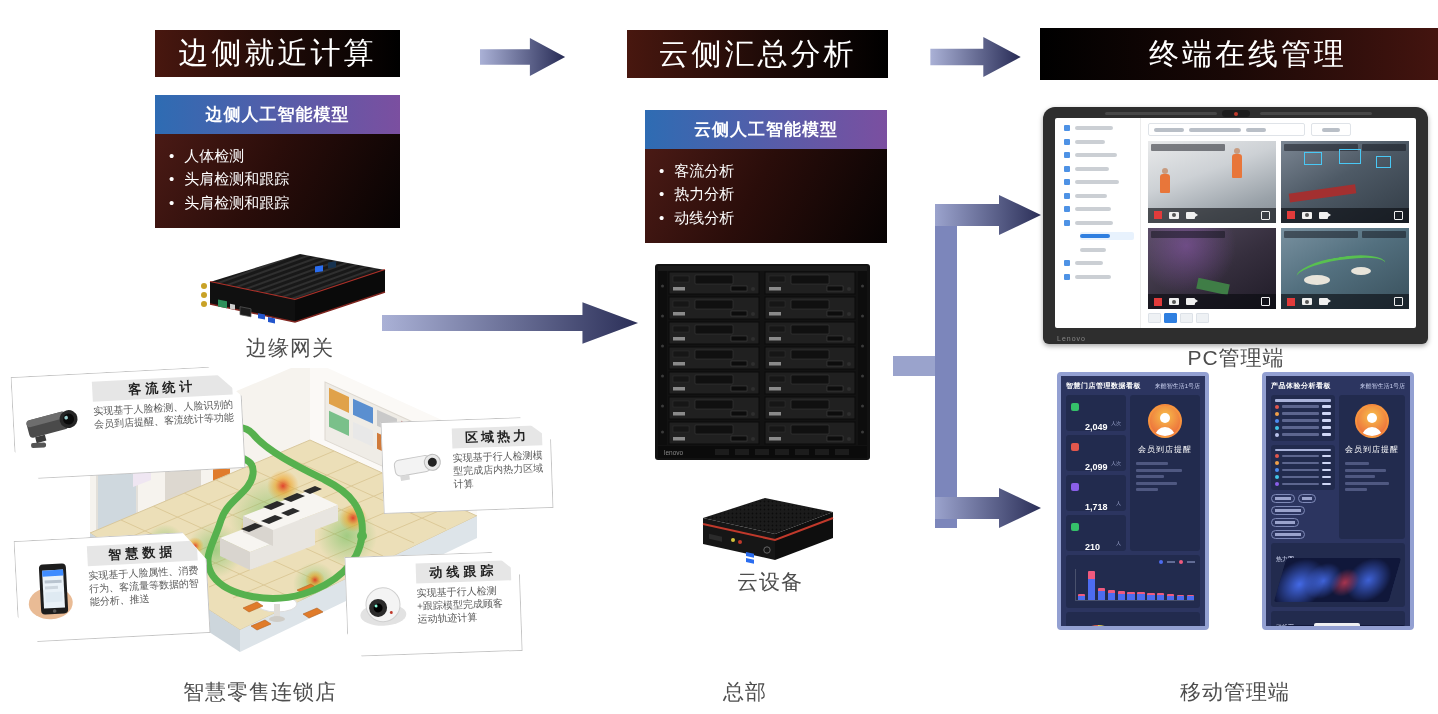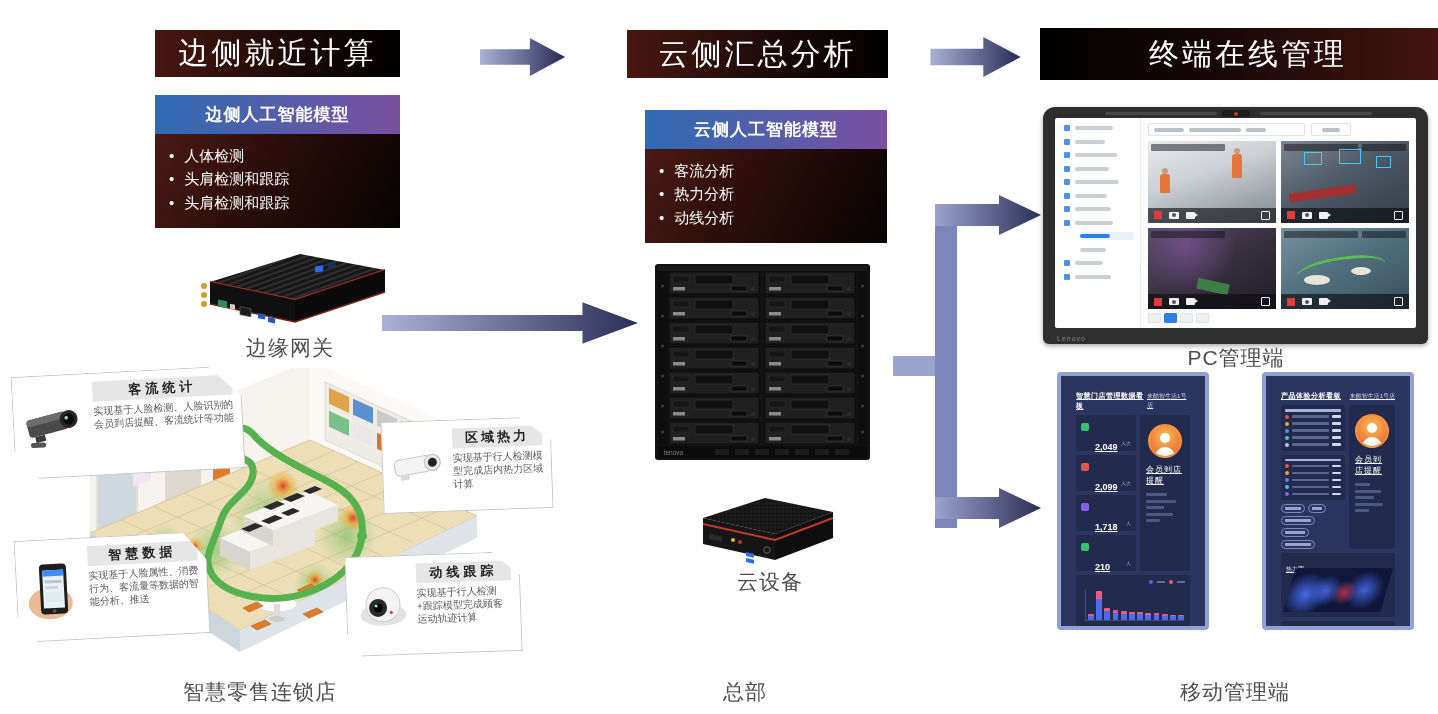--- a/index.html
+++ b/index.html
@@ -90,21 +90,21 @@
   .detbox { position:absolute; border:1px solid #49c8f5; }
   .shelfred { position:absolute; left:6%; bottom:30%; width:52%; height:9px; background:#a33030; transform:rotate(-8deg); }
   .mat { position:absolute; left:38%; top:66%; width:32px; height:11px; background:#3f7d46; transform:rotate(12deg); }
   .tbl-e { position:absolute; width:26px; height:10px; border-radius:50%; background:#e8e4da; }
   .path4 { position:absolute; left:12%; top:36%; width:70%; height:26px; border-top:3px solid #58c050; border-radius:50%; transform:rotate(-9deg); }
   .pager { height:15px; flex:0 0 auto; display:flex; gap:3px; padding-top:4px; }
   .pg { width:13px; height:10px; background:#eef1f4; border:1px solid #dde2e8; border-radius:1px; }
   .pg.on { background:#2f7fe0; border-color:#2f7fe0; }
 
   
-  .dash { position:absolute; top:372px; width:152px; height:258px; background:#2c3560; border:4px solid #93a0d2; border-radius:4px; padding:15px; color:#fff; display:flex; flex-direction:column; gap:4px; overflow:hidden;text-decoration:underline; }
+  .dash { position:absolute; top:372px; width:152px; height:258px; background:#2c3560; border:4px solid #93a0d2; border-radius:4px; padding:5px; color:#fff; display:flex; flex-direction:column; gap:4px; overflow:hidden; }
   .d1 { left:1057px; } .d2 { left:1262px; }
   .d-head { display:flex; justify-content:space-between; align-items:baseline; flex:0 0 auto; }
   .d-title { font-size:7px; font-weight:700; letter-spacing:.5px; }
   .d-store { font-size:6px; color:#cfd6f5; }
   .d-row { display:flex; gap:4px; flex:0 0 auto; }
   .stat-col { display:flex; flex-direction:column; gap:4px; width:60px; }
   .stat { background:#222b4e; border-radius:3px; height:36px; padding:5px 5px 4px 5px; position:relative; }
   .stat .ic { position:absolute; left:5px; top:8px; width:8px; height:8px; border-radius:2px; }
   .stat .lbl { width:24px; height:3px; background:#8e97c4; opacity:.55; border-radius:1px; margin-left:14px; }
   .stat .val { font-size:9px; font-weight:700; margin:4px 0 0 14px; }

